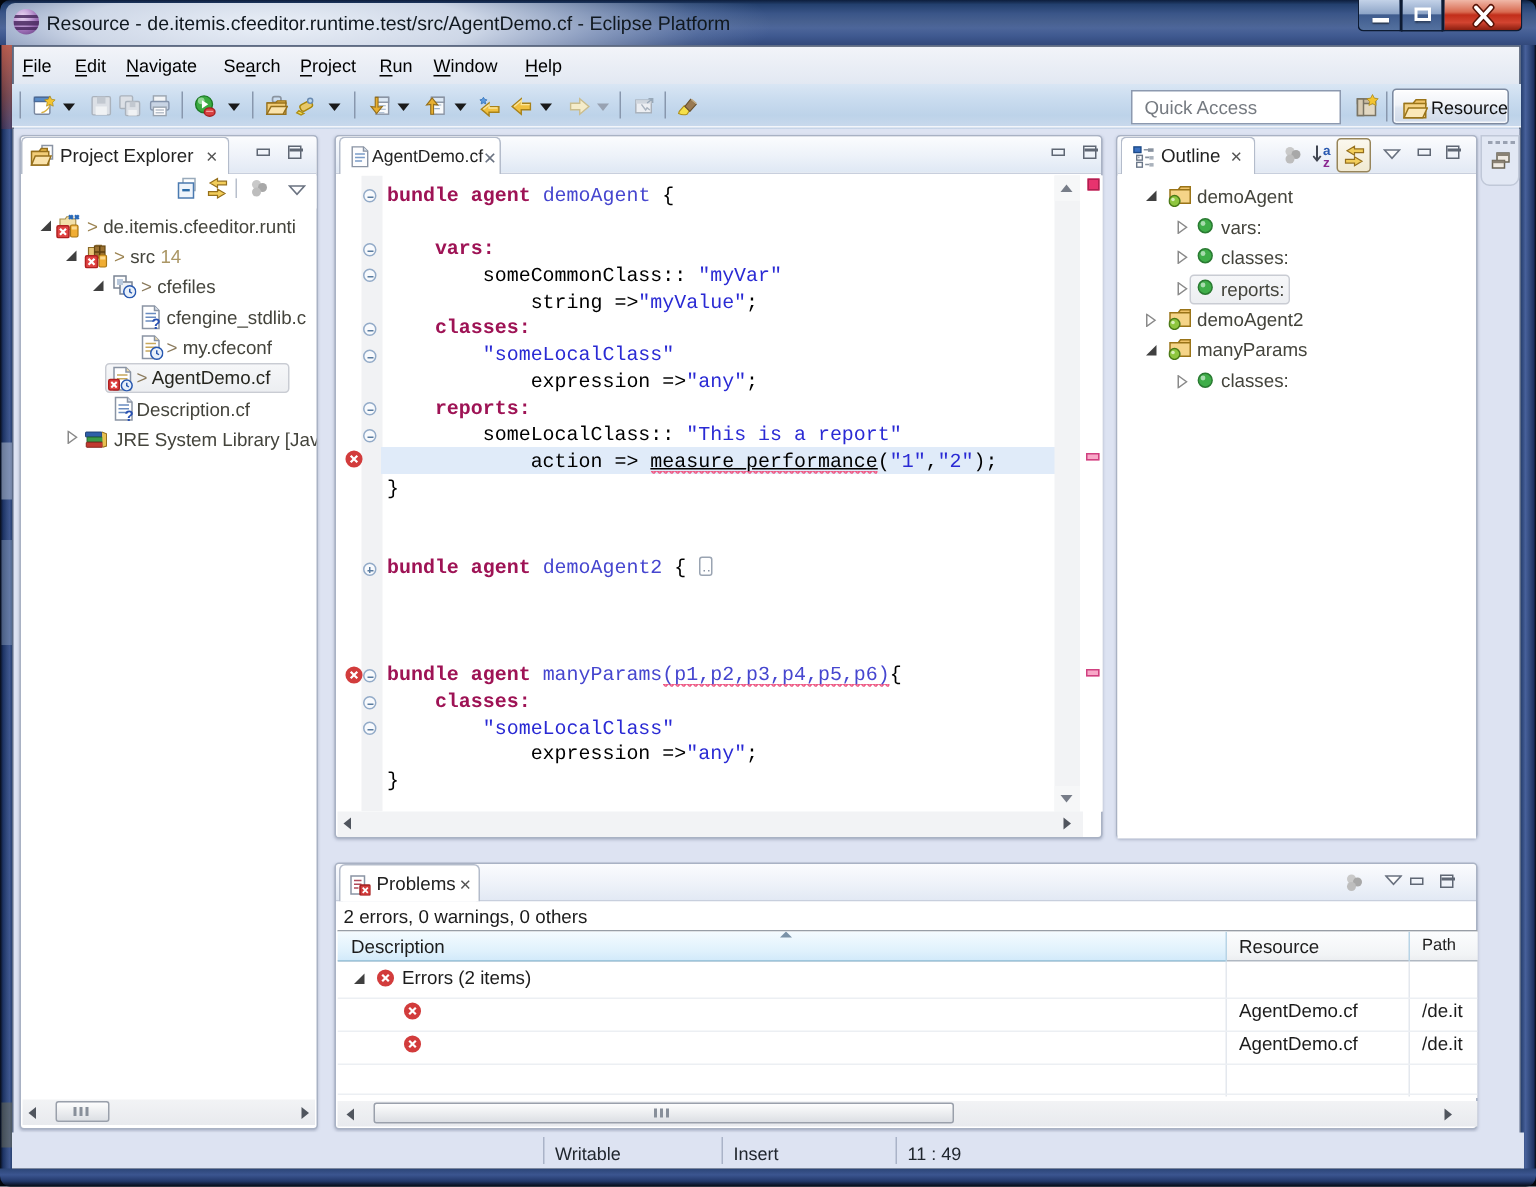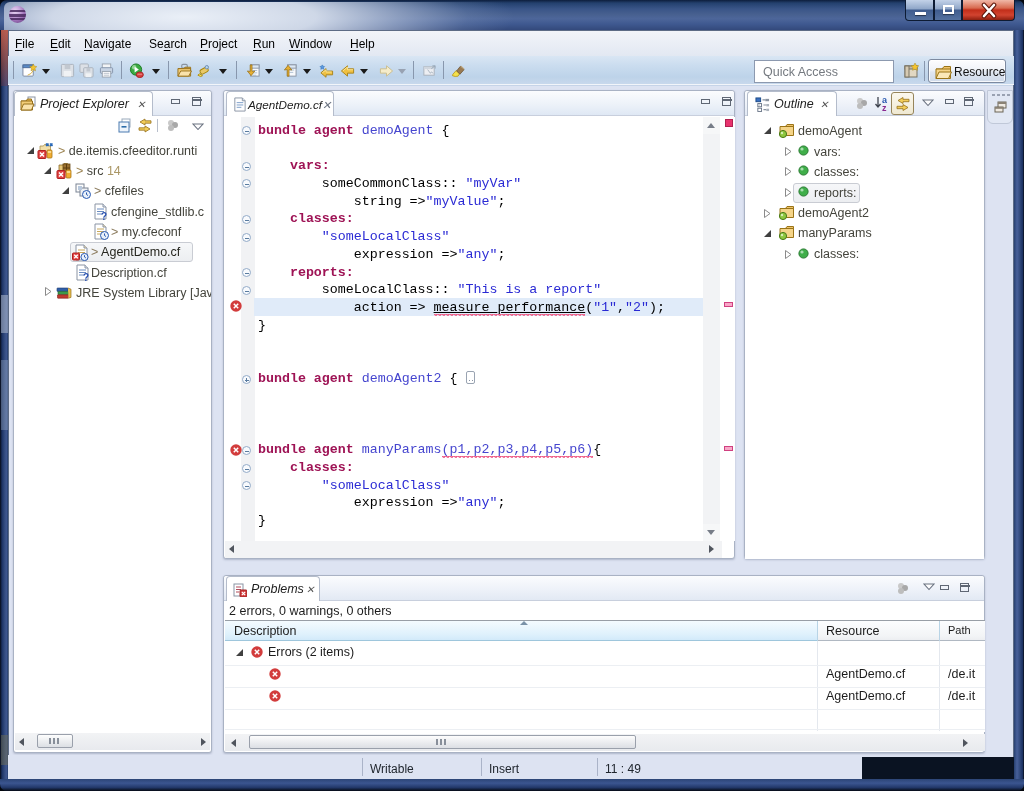--- a/index.html
+++ b/index.html
@@ -39,27 +39,27 @@
 .tico { position:absolute; top:7px; width:15px; height:15px; }
 .tdrop { position:absolute; top:13px; width:0; height:0; border-left:4.5px solid transparent; border-right:4.5px solid transparent; border-top:5.5px solid #1a1a1a; }
 .tdrop.dis { border-top-color:#98a2b2; }
 #qa-box { left:754px; top:60px; width:140px; height:23px; background:#fff; border:1px solid #8c99af; }
 #qa-box span { position:absolute; left:8px; top:4px; color:#757a80; font-size:12.5px; }
 #resource-btn { left:928px; top:59px; width:78px; height:24px; border:1px solid #7d8aa0; border-radius:3px;
   background:linear-gradient(180deg,#fdfdfe 0%,#f0f3f8 45%,#dfe6f0 55%,#cfdaea 100%); box-shadow:inset 0 0 0 1px rgba(255,255,255,.8);}
 #resource-btn span { position:absolute; left:25px; top:5px; font-size:12px; color:#111; }
 
 #workbench { left:8px; top:86px; width:1006px; height:671px; background:#dde3f2; border-left:1px solid #5d6b85; border-right:1px solid #5d6b85;}
-#statusbar { left:8px; top:755px; width:854px; height:24px; background:#dde3f2; }
+#statusbar { left:8px; top:755px; width:1008px; height:24px; background:#dde3f2; }
 .sb-sep { position:absolute; top:3px; width:1px; height:18px; background:#aab3c8; }
 .sb-txt { position:absolute; top:7px; font-size:12px; color:#20262e; }
 
 .panel { position:absolute; background:#fff; border:1px solid #a9b2c4; border-radius:3px; box-shadow:0 1px 2px rgba(90,100,130,.35); }
 .phead { position:absolute; left:0; top:0; right:0; height:25px; background:linear-gradient(180deg,#fbfcfe 0%,#eef2f9 55%,#e2e9f4 100%); border-bottom:1px solid #c8cfdd; border-radius:3px 3px 0 0;}
-.ptab { position:absolute; left:3px; top:0; height:25px; background:#fff; border:1px solid #b4bccb; border-bottom:none; border-radius:4px 4px 0 0;font-style:italic; }
+.ptab { position:absolute; left:3px; top:0; height:25px; background:#fff; border:1px solid #b4bccb; border-bottom:none; border-radius:4px 4px 0 0; }
 .ptab-label { position:absolute; top:5px; font-size:12.5px; color:#222; white-space:nowrap; }
 .tab-x { position:absolute; top:7px; font-size:10px; color:#555; }
 
 .trow { position:absolute; font-size:12.5px; color:#44443c; white-space:nowrap; }
 .sel-box { position:absolute; background:linear-gradient(180deg,#f6f7f9 0%,#eceef1 100%); border:1px solid #c9ccd3; border-radius:3px; }
 
 #code { position:absolute; font-family:"Liberation Mono",monospace; font-size:13.3px; line-height:17.75px; color:#000; white-space:pre; }
 .kw { color:#9e1355; font-weight:bold; }
 .id { color:#4646cf; }
 .st { color:#2a2ad4; }
@@ -78,20 +78,21 @@
 <body>
 <div id="stage">
 
   <div class="abs" id="titlebar"></div>
   <div class="abs" id="titleglow"></div>
   <div class="abs" id="ec-logo">
     <div class="ec-band" style="top:4px;height:2px;"></div>
     <div class="ec-band" style="top:8px;height:2.5px;"></div>
     <div class="ec-band" style="top:12px;height:2px;"></div>
   </div>
+  <div class="abs" id="title-text">Resource - de.itemis.cfeeditor.runtime.test/src/AgentDemo.cf - Eclipse Platform</div>
   <div class="abs capbtn" id="btn-min">
       <div class="capglyph" style="left:9px;top:12px;width:11px;height:3px;background:#fff;box-shadow:0 1px 1px rgba(0,0,0,.5);"></div>
     </div>
   <div class="abs capbtn" id="btn-max">
       <div class="capglyph" style="left:8px;top:5px;width:11px;height:9px;border:2px solid #fff;box-shadow:0 1px 1px rgba(0,0,0,.4);background:transparent;"></div>
     </div>
   <div class="abs capbtn" id="btn-close">
       <svg style="position:absolute;left:16px;top:2px;width:20px;height:17px;" viewBox="0 0 20 17">
         <path d="M5 3 L15 14 M15 3 L5 14" stroke="#5a1408" stroke-width="4.6" stroke-linecap="round"></path>
         <path d="M5 3 L15 14 M15 3 L5 14" stroke="#fff" stroke-width="2.6" stroke-linecap="round"></path>

